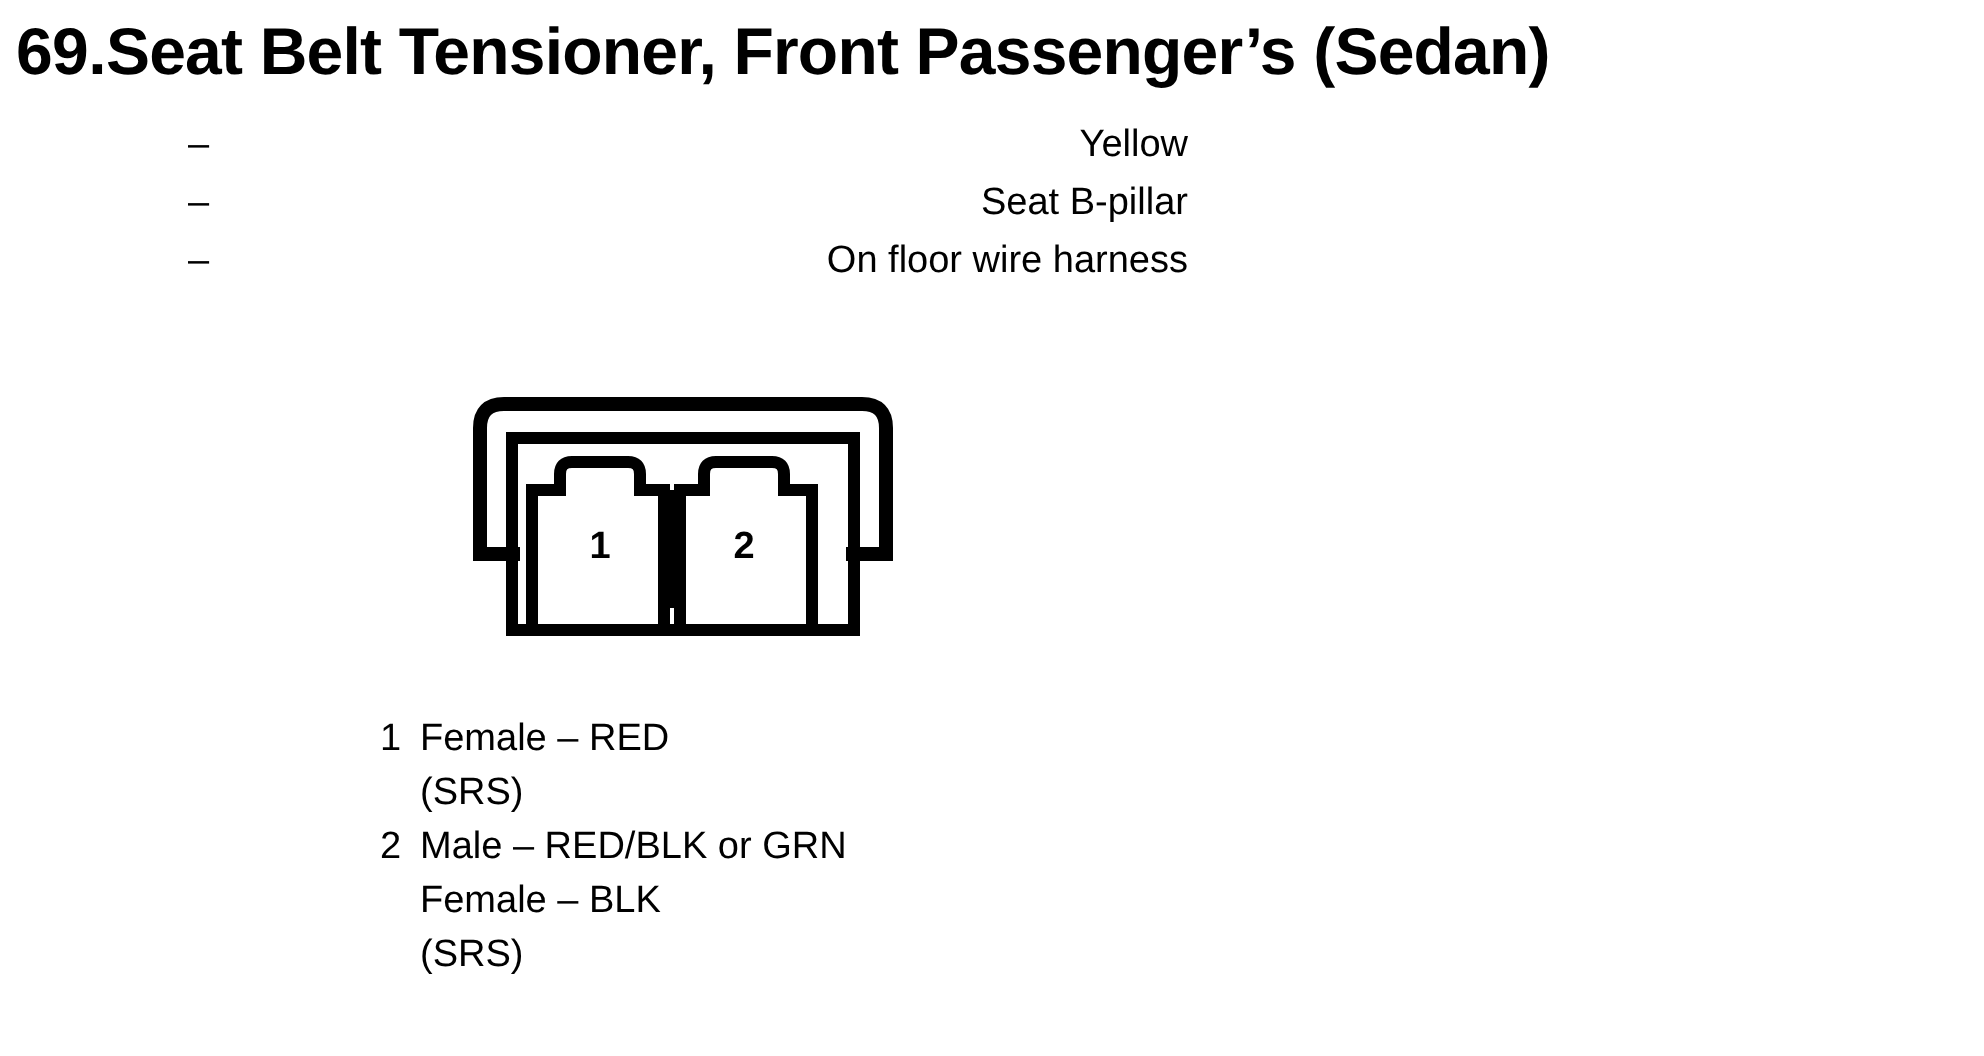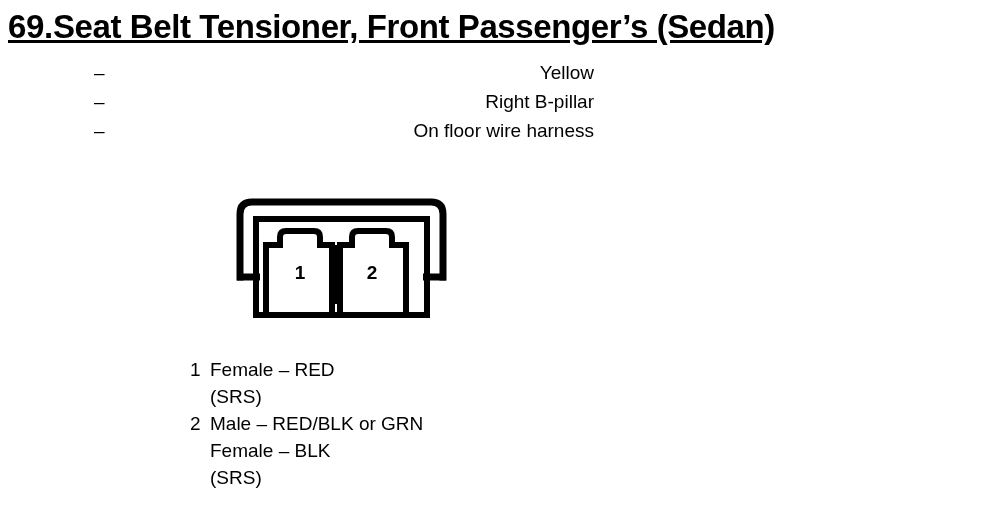--- a/index.html
+++ b/index.html
@@ -18,22 +18,21 @@
   }
 
   
   .title-row {
     position: absolute;
     left: 8px;
     top: 5px;
     width: 980px;
     height: 42px;
     display: flex;
-    align-items: flex-end;
-    text-decoration: underline;
+    align-items: center;
   }
   .title-number {
     font-size: 33px;
     font-weight: bold;
     line-height: 40px;
     letter-spacing: -0.3px;
     white-space: nowrap;
   }
   .title-text {
     font-size: 33px;
@@ -120,21 +119,21 @@
 
 <div class="attr-list">
 
   <div class="attr-item">
     <span class="attr-dash">–</span>
     <span class="attr-label">Yellow</span>
   </div>
 
   <div class="attr-item">
     <span class="attr-dash">–</span>
-    <span class="attr-label">Right B-pillar</span>
+    <span class="attr-label">Seat B-pillar</span>
   </div>
 
   <div class="attr-item">
     <span class="attr-dash">–</span>
     <span class="attr-label">On floor wire harness</span>
   </div>
 
 </div>
 
 <div class="connector-wrap">

